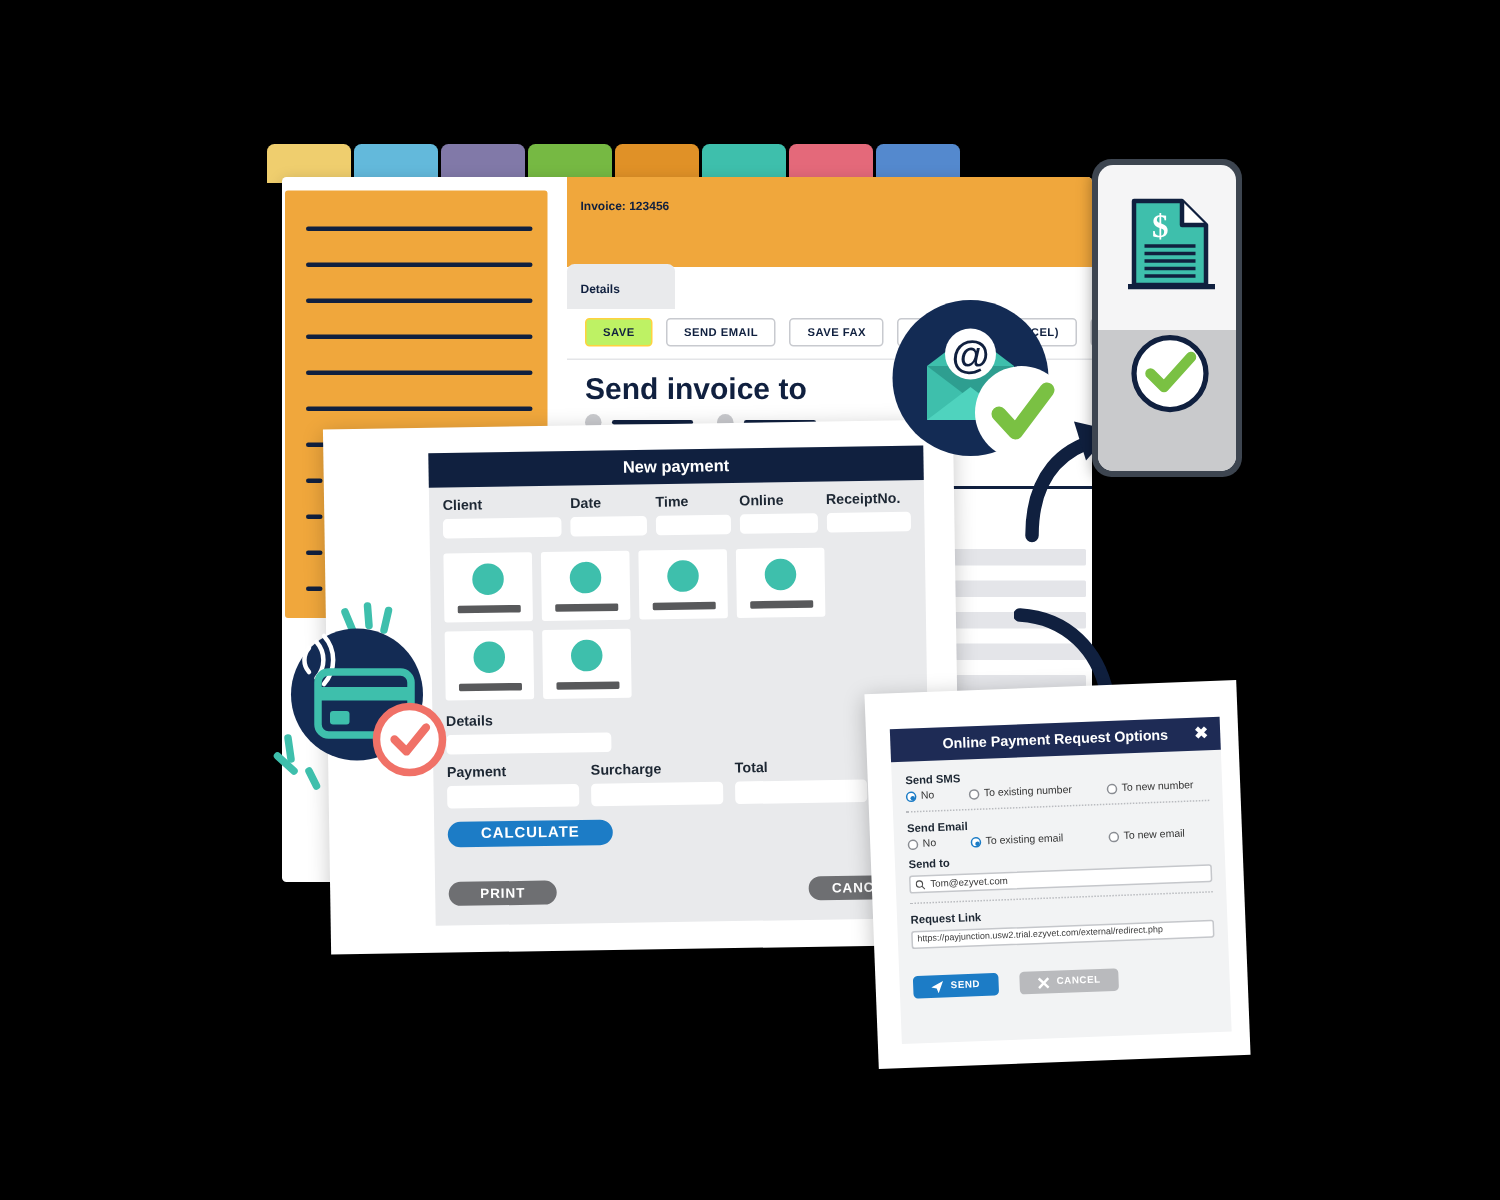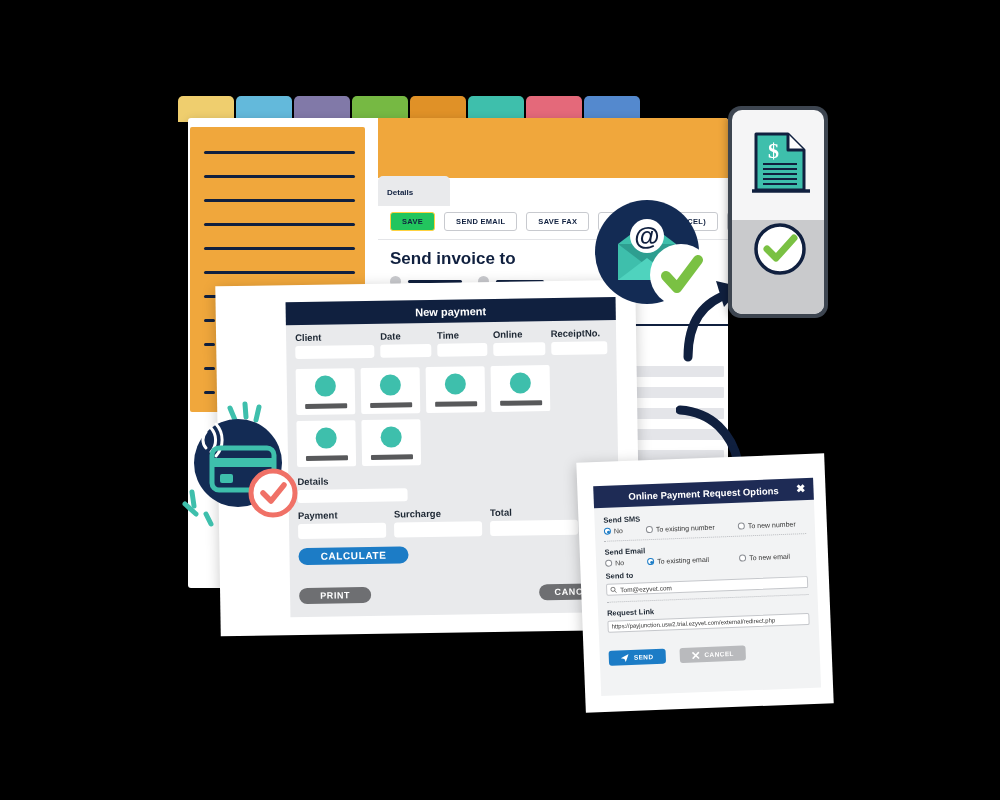--- a/index.html
+++ b/index.html
@@ -62,25 +62,25 @@
   .inv-body { position: absolute; left: 190px; top: 88px; right: 0; bottom: 0; background: #fff; }
   .inv-btnrow { display: flex; gap: 9px; padding: 6px 0 0 12px; align-items: center; }
   .ibtn {
     height: 19px; padding: 0 11px;
     border: 1px solid #C8CACF; border-radius: 3px;
     background: #ffffff; color: #10203F;
     font-size: 7.5px; font-weight: bold; letter-spacing: .3px;
     display: flex; align-items: center; justify-content: center;
     white-space: nowrap;
   }
-  .ibtn.save { background: #22c55e; border-color: #FFD23F; }
+  .ibtn.save { background: #bef264; border-color: #FFD23F; }
   .inv-sep { position: absolute; left: 0; right: 0; top: 33px; height: 1px; background: #E4E5E8; }
   .inv-heading {
     position: absolute; left: 12px; top: 43px;
-    font-size: 17px; font-weight: bold; color: #10203F;
+    font-size: 20px; font-weight: bold; color: #10203F;
   }
   .radio-grey { width: 11px; height: 11px; border-radius: 50%; background: #C9CACE; }
   .radio-line { height: 3px; background: #10203F; border-radius: 2px; }
   .inv-rowA { position: absolute; left: 12px; top: 70px; display: flex; align-items: center; gap: 7px; }
   .inv-rowB { position: absolute; left: 12px; top: 90px; display: flex; align-items: center; gap: 7px; }
   .inv-hr { position: absolute; left: 0; right: 0; top: 118px; height: 2px; background: #10203F; }
 
   .inv-list { position: absolute; left: 36px; top: 160px; width: 310px; }
   .inv-list .grow { height: 11px; background: #E4E5E9; margin-bottom: 10px; border-radius: 1px; }
 
@@ -184,20 +184,23 @@
     <div class="tab" style="background: rgb(129, 121, 168);"></div>
     <div class="tab" style="background: rgb(118, 185, 67);"></div>
     <div class="tab" style="background: rgb(224, 145, 39);"></div>
     <div class="tab" style="background: rgb(62, 191, 172);"></div>
     <div class="tab" style="background: rgb(228, 105, 122);"></div>
     <div class="tab" style="background: rgb(84, 137, 206);"></div>
   </div>
 
   <div class="win-invoice">
     <div class="inv-tabbar"></div>
+    <div class="inv-tab-main">
+      <span>Invoice: 123456</span>
+    </div>
     <div class="inv-tab-sub">
       <span>Details</span>
     </div>
 
     <div class="inv-body">
       <div class="inv-btnrow">
         <div class="ibtn save">
             <span>SAVE</span>
           </div>
         <div class="ibtn">

